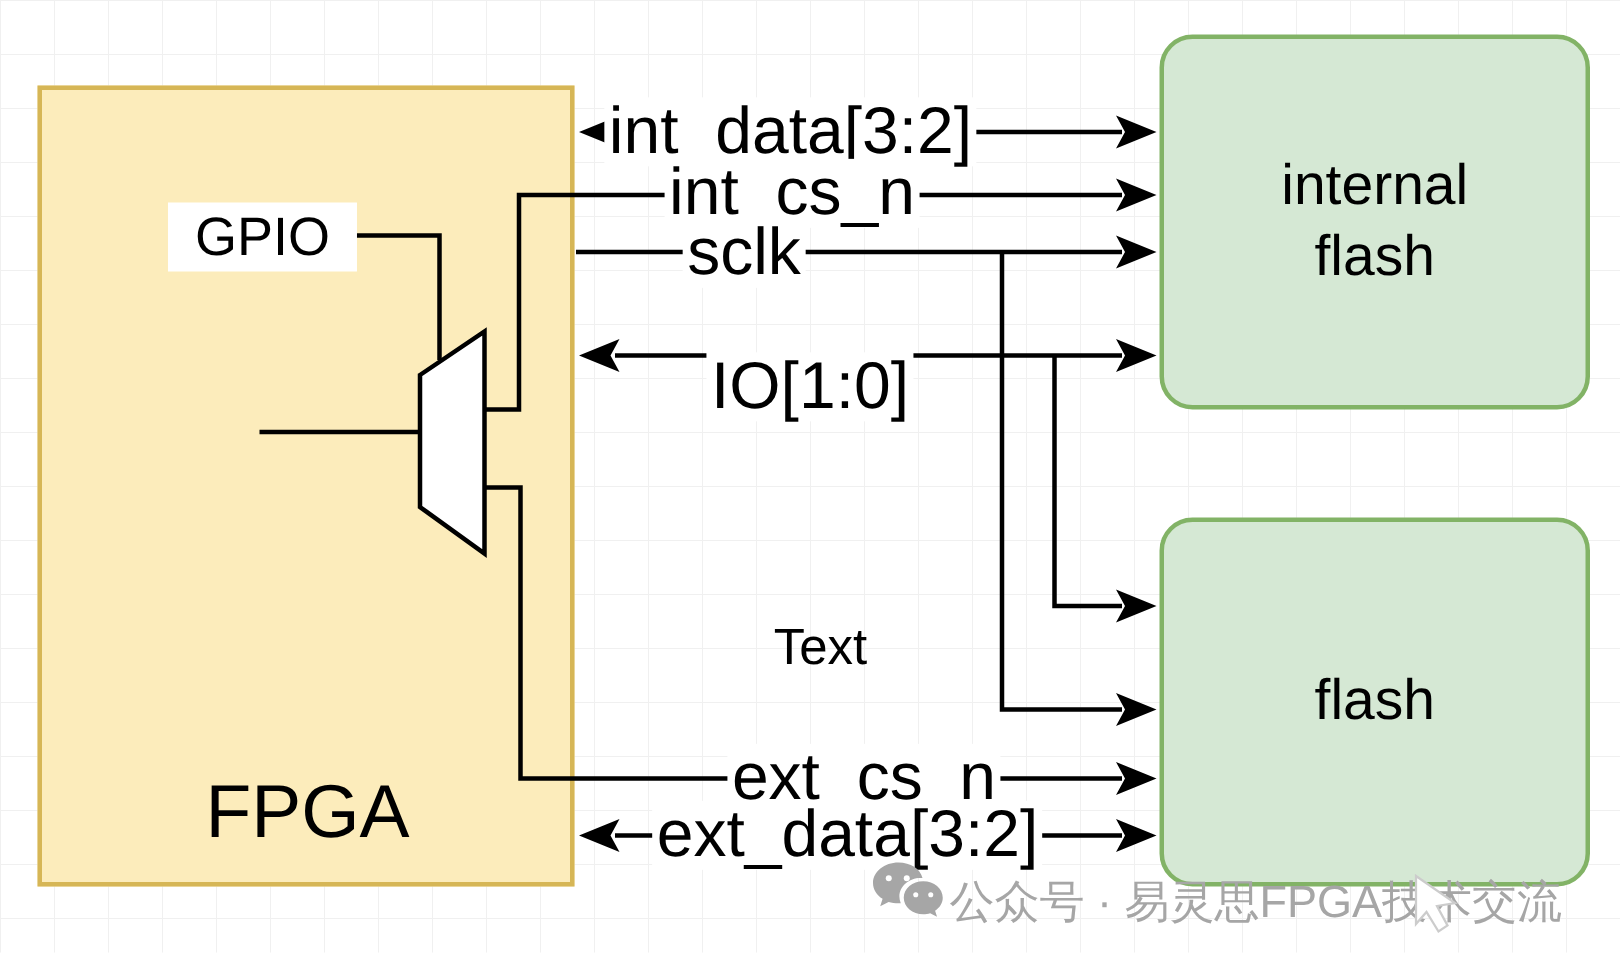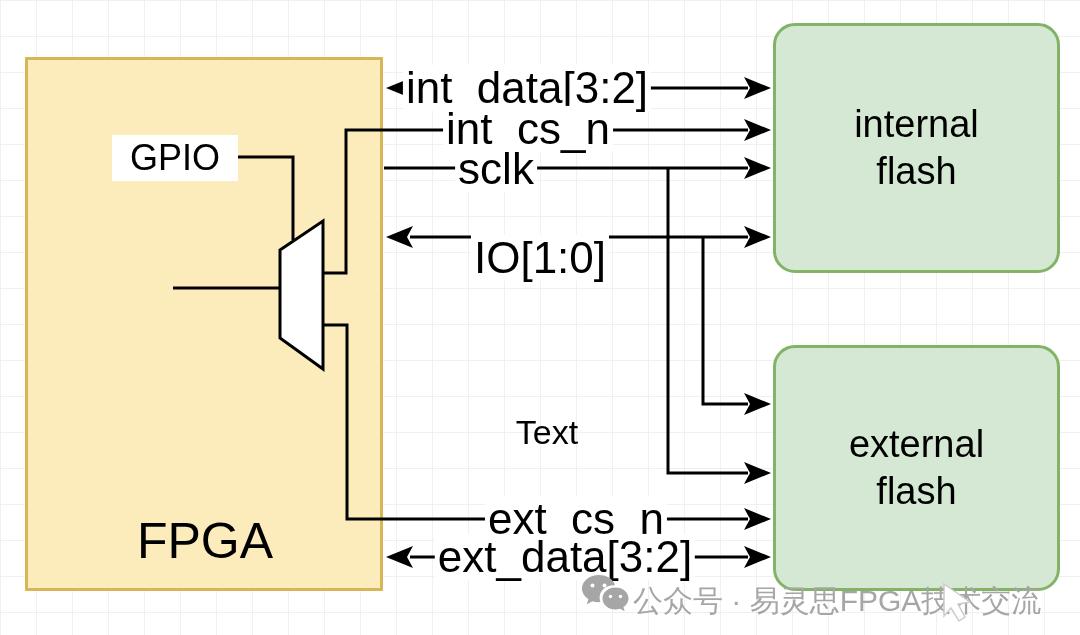--- a/index.html
+++ b/index.html
@@ -65,21 +65,20 @@
 
 <div class="abs box flash-box internal-flash">
   <div>
     <div>internal</div>
     <div>flash</div>
   </div>
 </div>
 
 <div class="abs box flash-box external-flash">
   <div>
-    <div>external</div>
     <div>flash</div>
   </div>
 </div>
 
 <svg class="abs wire-svg" viewBox="0 0 1080 635" xmlns="http://www.w3.org/2000/svg">
 
   <line class="wire" x1="410" y1="88" x2="748" y2="88"></line>
   <polygon class="arrow" points="386,88 413,77 407,88 413,99"></polygon>
   <polygon class="arrow" points="771,88 744,77 750,88 744,99"></polygon>
 

